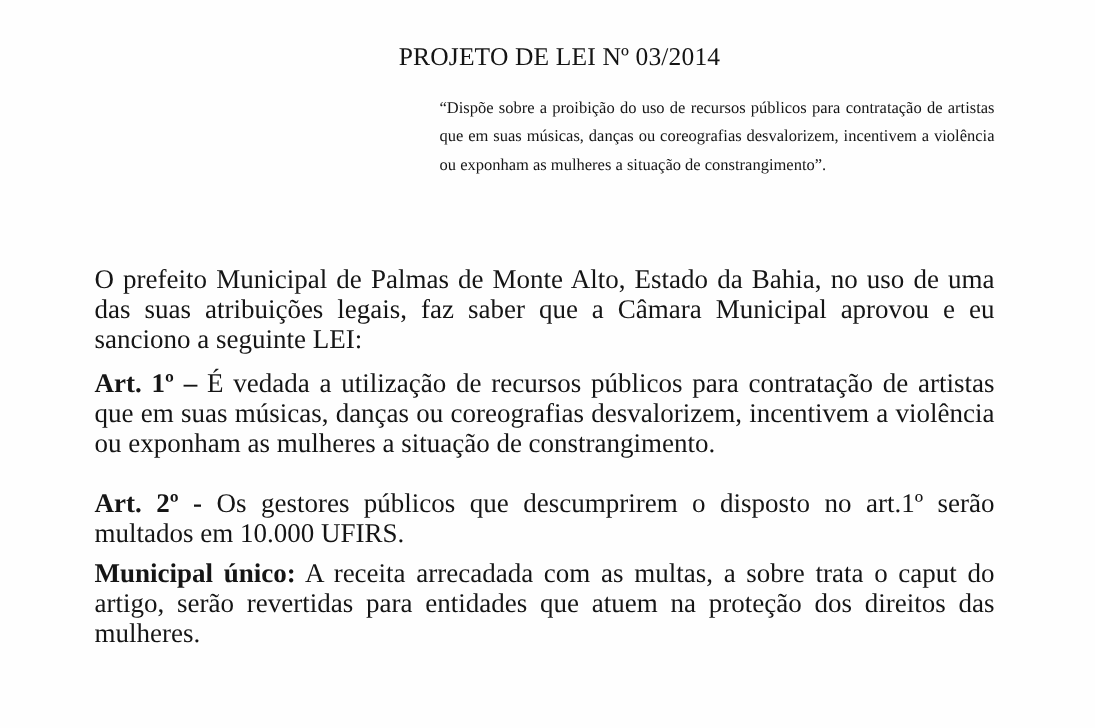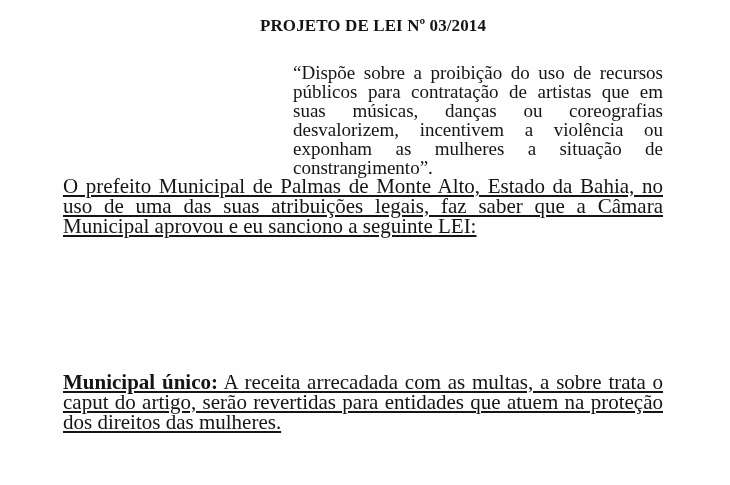--- a/index.html
+++ b/index.html
@@ -17,66 +17,67 @@
   }
   .page {
     position: absolute;
     left: 0; top: 0;
     width: 730px;
     height: 485px;
     background: #fefefe;
   }
   .title {
     position: absolute;
-    top: 16px;
+    top: 28px;
     left: 0;
     width: 730px;
     text-align: center;
-    font-weight: bold;
+    font-weight: normal;
     font-size: 17px;
     letter-spacing: 0.1px;
     padding-left: 16px;
     box-sizing: border-box;
   }
   .ementa {
     position: absolute;
     left: 293px;
     top: 63px;
     width: 370px;
-    font-size: 19px;
+    font-size: 11px;
     line-height: 19px;
     text-align: justify;
     text-align-last: left;
   }
   .para {
     position: absolute;
     left: 63px;
     width: 600px;
-    font-size: 21px;
+    font-size: 18px;
     line-height: 20px;
     text-align: justify;
-    text-decoration: underline;
   }
   .para.preamble { top: 176px; }
   .para.art1 { top: 245px; }
   .para.art2 { top: 325px; }
   .para.paragrafo { top: 372px; }
   .para.art3 { top: 419px; }
   .last-line-left { text-align-last: left; }
   b { font-weight: bold; }
 </style>
 </head>
 <body>
 
 <div class="page">
 
   <div class="title">PROJETO DE LEI Nº 03/2014</div>
 
   <div class="ementa">“Dispõe sobre a proibição do uso de recursos públicos para contratação de artistas que em suas músicas, danças ou coreografias desvalorizem, incentivem a violência ou exponham as mulheres a situação de constrangimento”.</div>
 
   <div class="para preamble last-line-left">O prefeito Municipal de Palmas de Monte Alto, Estado da Bahia, no uso de uma das suas atribuições legais, faz saber que a Câmara Municipal aprovou e eu sanciono a seguinte LEI:</div>
 
+  <div class="para art1 last-line-left"><b>Art. 1º –</b><span> É vedada a utilização de recursos públicos para contratação de artistas que em suas músicas, danças ou coreografias desvalorizem, incentivem a violência ou exponham as mulheres a situação de constrangimento.</span></div>
 
+  <div class="para art2 last-line-left"><b>Art. 2º -</b><span>  Os gestores públicos que descumprirem o disposto no art.1º serão multados em 10.000 UFIRS.</span></div>
 
   <div class="para paragrafo last-line-left"><b>Municipal único:</b><span> A receita arrecadada com as multas, a sobre trata o caput do artigo, serão revertidas para entidades que atuem na proteção dos direitos das mulheres.</span></div>
 
 
 </div>
 
 </body></html>

